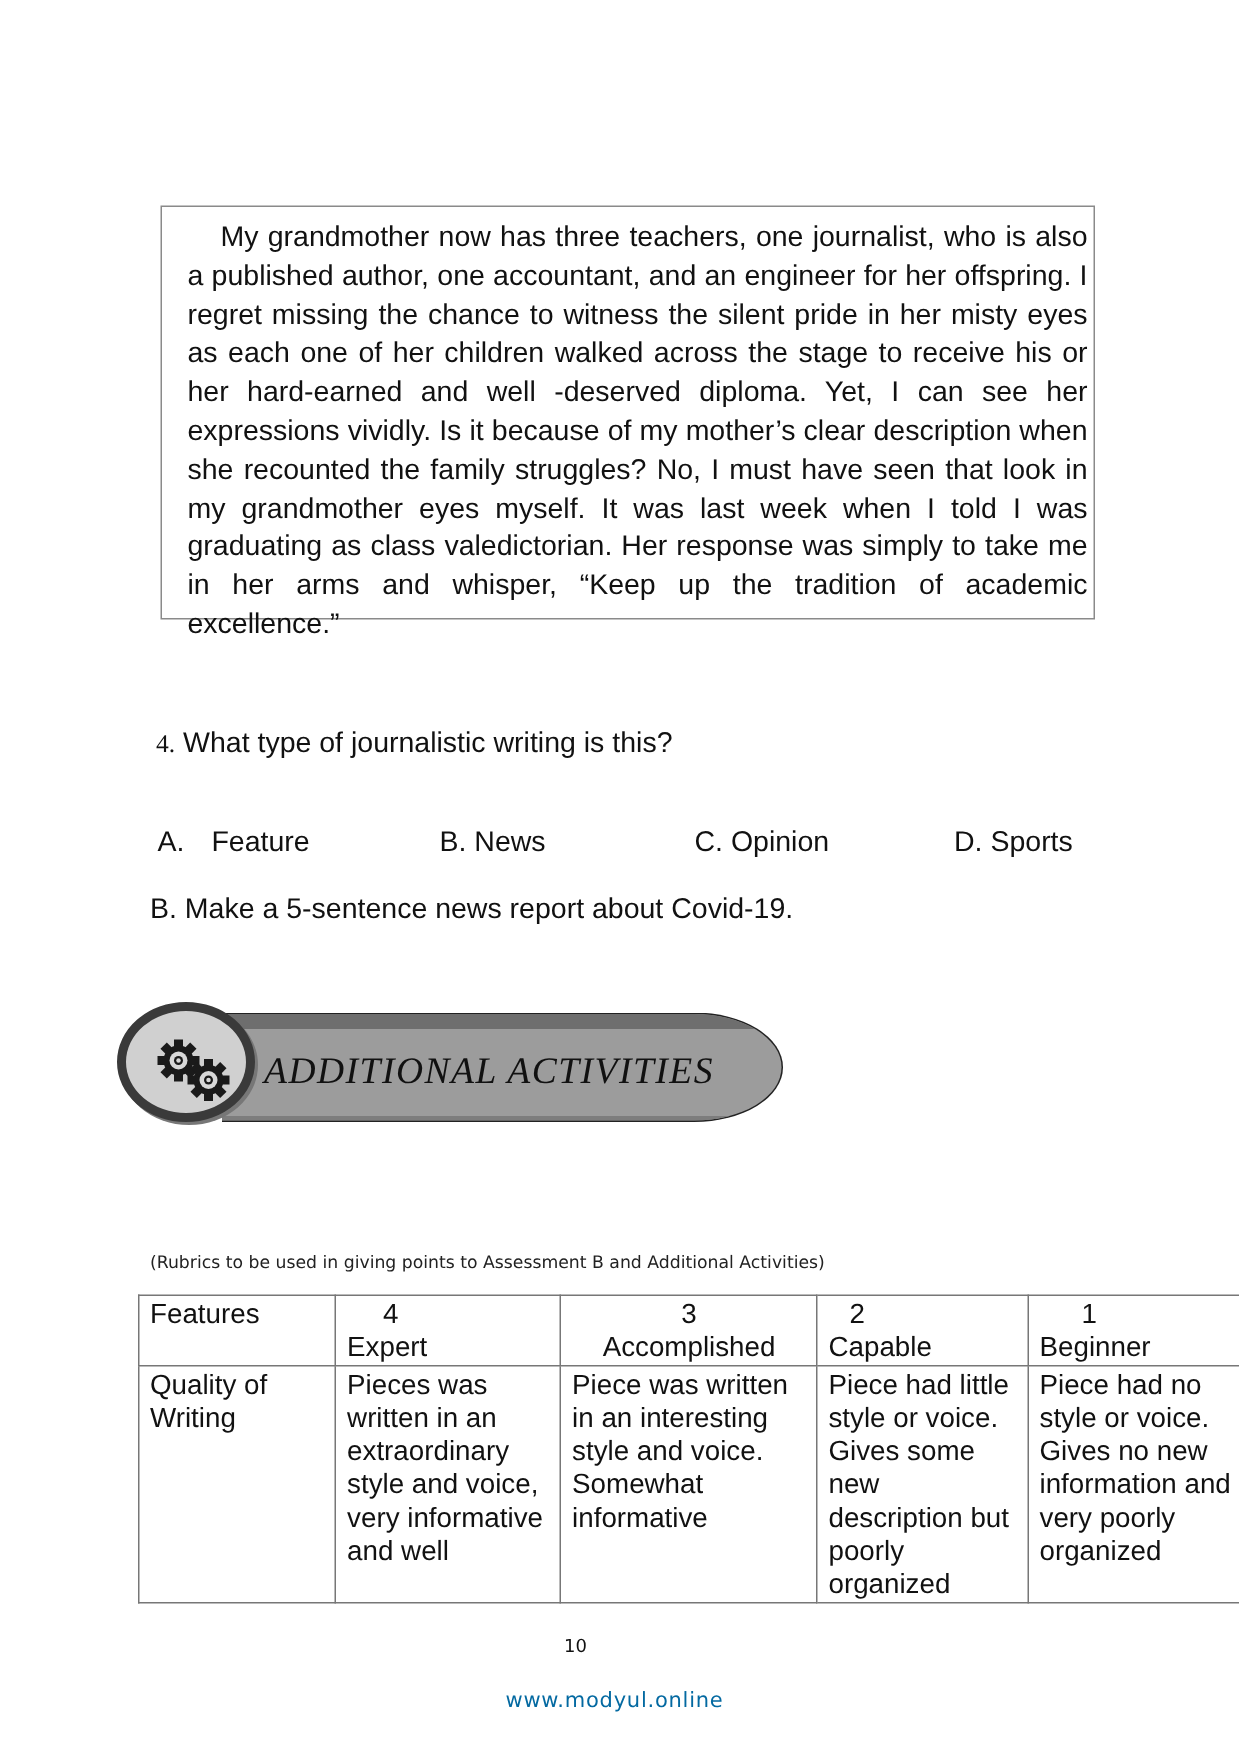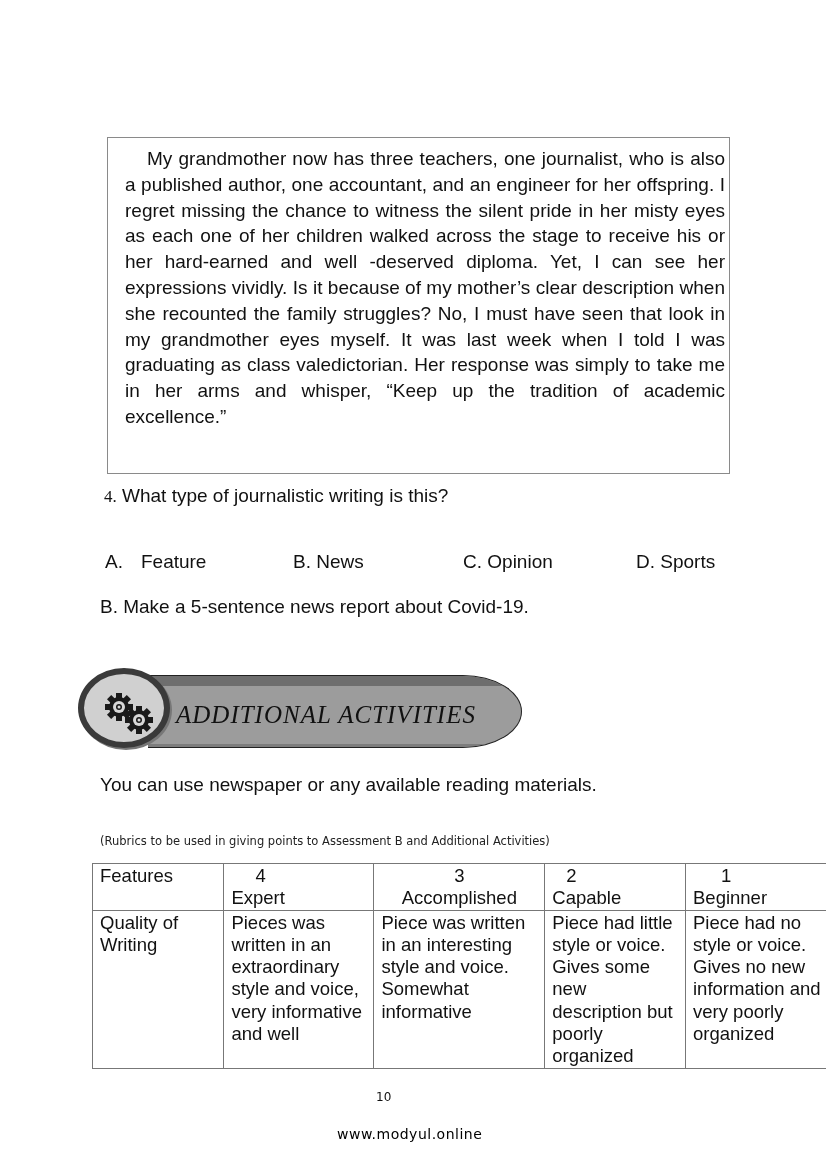--- a/index.html
+++ b/index.html
@@ -1,18 +1,18 @@
 <!DOCTYPE html>
 <html><head>
 <meta charset="utf-8">
 <style>
   html, body { margin: 0; padding: 0; background: #ffffff; }
   body { width: 826px; height: 1169px; position: relative; overflow: hidden;
          font-family: "Liberation Sans", sans-serif; color: #111; }
-  .passage-box { position: absolute; left: 107px; top: 137px; width: 623px; height: 337px;
+  .passage-box { position: absolute; left: 107px; top: 137px; width: 623px; height: 276px;
                  border: 1.5px solid #8a8a8a; box-sizing: border-box; }
   .passage-text { position: absolute; left: 17px; top: 8px; width: 600px;
                   font-size: 19px; line-height: 25.8px; text-align: justify; margin: 0; }
   .question { position: absolute; left: 104px; top: 485px; font-size: 19px; text-align: right; }
   .question .num { font-family: "Liberation Serif", serif; font-size: 17px; }
   .choice { position: absolute; top: 551px; font-size: 19px; }
   .task-b { position: absolute; left: 100px; top: 596px; font-size: 19px; }
   .banner { position: absolute; left: 78px; top: 668px; width: 450px; height: 82px; text-align: right; }
   .banner-band { position: absolute; left: 70px; top: 7px; width: 374px; height: 73px;
                  background: #9c9c9c; border: 1.5px solid #222; border-left: none;
@@ -28,21 +28,21 @@
   .activity-text { position: absolute; left: 100px; top: 773px; font-size: 19px; line-height: 24px; }
   .activity-text .l1 { padding-left: 24px; display: block; }
   .rubric-note { position: absolute; left: 100px; top: 834px; font-family: "DejaVu Sans", sans-serif;
                  font-size: 11.5px; color: #222; }
   table.rubric { position: absolute; left: 92px; top: 863px; width: 758px; border-collapse: collapse;
                  font-size: 18.5px; line-height: 22.3px; }
   table.rubric td { border: 1.3px solid #777; vertical-align: top; padding: 1px 7px 0 7px; }
   .hdr-num { display: block; }
   .page-num { position: absolute; left: 376px; top: 1090px; font-family: "DejaVu Sans", sans-serif; font-size: 12px; }
   .watermark { position: absolute; left: 337px; top: 1126px; font-family: "DejaVu Sans", sans-serif;
-               font-size: 14px; color: #000000; letter-spacing: 0.5px; }
+               font-size: 14px; color: #0369a1; letter-spacing: 0.5px; }
 </style>
 </head>
 <body>
 
 <div class="passage-box">
   <p class="passage-text">
     <span style="display:inline-block;width:22px"></span><span>My grandmother now has three teachers, one journalist, who is also a published author, one accountant, and an engineer for her offspring. I regret missing the chance to witness the silent pride in her misty eyes as each one of her children walked across the stage to receive his or her hard-earned and well -deserved diploma. Yet, I can see her expressions vividly. Is it because of my mother’s clear description when she recounted the family struggles? No, I must have seen that look in my grandmother eyes myself. It was last week when I told I was graduating as class valedictorian. Her response was simply to take me in her arms and whisper, “Keep up the tradition of academic excellence.”</span>
   </p>
 </div>
 
@@ -96,21 +96,20 @@
         </g>
         <circle r="6" fill="#d8d8d8"></circle>
         <circle r="3" fill="#1a1a1a"></circle>
         <circle r="1.5" fill="#d8d8d8"></circle>
       </g>
     </svg>
   </div>
 </div>
 
 <div class="activity-text">
-  <span>You can use newspaper or any available reading materials.</span>
 </div>
 
 <div class="rubric-note">(Rubrics to be used in giving points to Assessment B and Additional Activities)</div>
 
 <table class="rubric">
   <colgroup>
     <col style="width:113px">
       <col style="width:129px">
       <col style="width:147px">
       <col style="width:121px">

